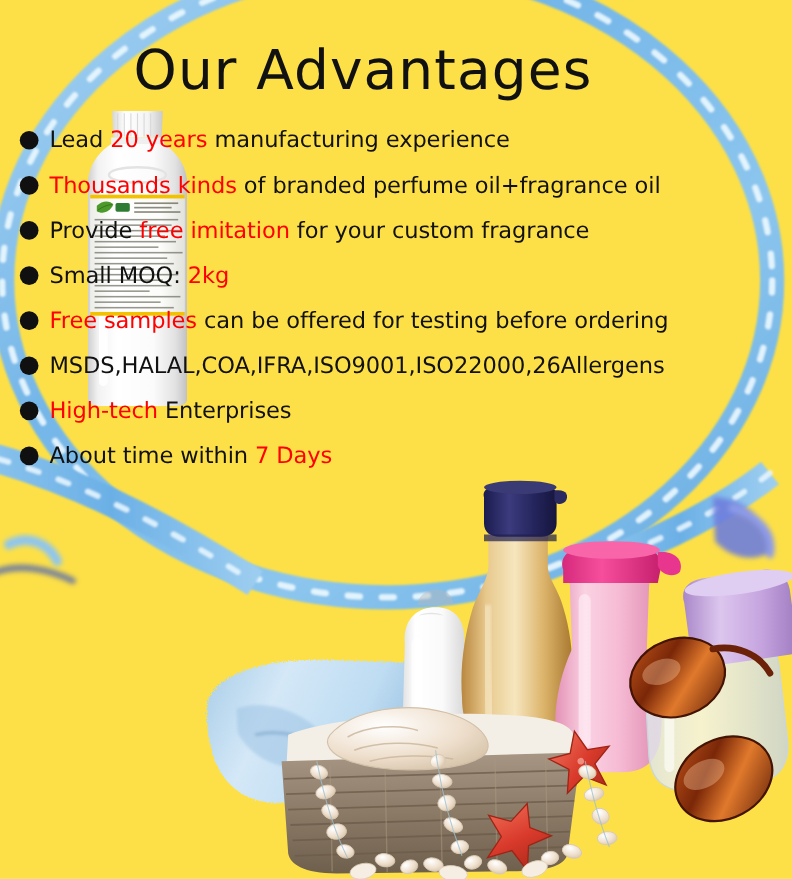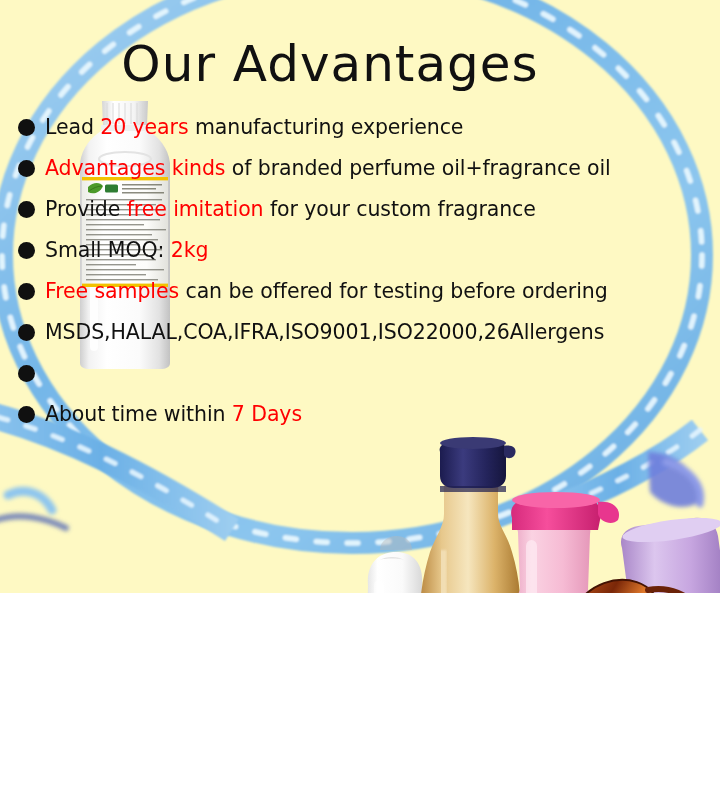--- a/index.html
+++ b/index.html
@@ -9,22 +9,22 @@
     width: 720px;
     height: 799px;
     background: #ffffff;
     font-family: "Liberation Sans", sans-serif;
     overflow: hidden;
   }
 
   #banner {
     position: relative;
     width: 720px;
-    height: 593px;
-    background: #fef9c3;
+    height: 799px;
+    background: #fde047;
     overflow: hidden;
   }
 
   
   #ring-layer {
     position: absolute;
     inset: 0;
     z-index: 1;
     pointer-events: none;
   }
@@ -176,40 +176,41 @@
 
   <h1 id="title">Our Advantages</h1>
 
   <ul id="advantages">
       <li class="adv-item">
         <span class="adv-bullet"></span>
         <span class="adv-text"><span>Lead </span><span class="hl" style="color: rgb(255, 0, 0); text-align: right;">20 years</span><span> manufacturing experience</span></span>
       </li>
       <li class="adv-item">
         <span class="adv-bullet"></span>
-        <span class="adv-text"><span class="hl" style="color: rgb(255, 0, 0);">Advantages kinds</span><span> of branded perfume oil+fragrance oil</span></span>
+        <span class="adv-text"><span class="hl" style="color: rgb(255, 0, 0);">Thousands kinds</span><span> of branded perfume oil+fragrance oil</span></span>
       </li>
       <li class="adv-item">
         <span class="adv-bullet"></span>
         <span class="adv-text"><span>Provide </span><span class="hl" style="color: rgb(255, 0, 0);">free imitation</span><span> for your custom fragrance</span></span>
       </li>
       <li class="adv-item">
         <span class="adv-bullet"></span>
         <span class="adv-text"><span>Small MOQ: </span><span class="hl" style="color: rgb(255, 0, 0);">2kg</span></span>
       </li>
       <li class="adv-item">
         <span class="adv-bullet"></span>
         <span class="adv-text"><span class="hl" style="color: rgb(255, 0, 0); margin-top: 11px;">Free samples</span><span> can be offered for testing before ordering</span></span>
       </li>
       <li class="adv-item">
         <span class="adv-bullet"></span>
         <span class="adv-text"><span>MSDS,HALAL,COA,IFRA,ISO9001,ISO22000,26Allergens</span></span>
       </li>
       <li class="adv-item">
         <span class="adv-bullet"></span>
+        <span class="adv-text"><span class="hl" style="color: rgb(255, 0, 0);">High-tech</span><span> Enterprises</span></span>
       </li>
       <li class="adv-item">
         <span class="adv-bullet"></span>
         <span class="adv-text"><span>About time within </span><span class="hl" style="color: rgb(255, 0, 0); margin-top: 26px;">7 Days</span></span>
       </li>
     </ul>
 
   <div id="photo">
     <svg width="720" height="369" viewBox="0 0 720 369">
       <defs>

